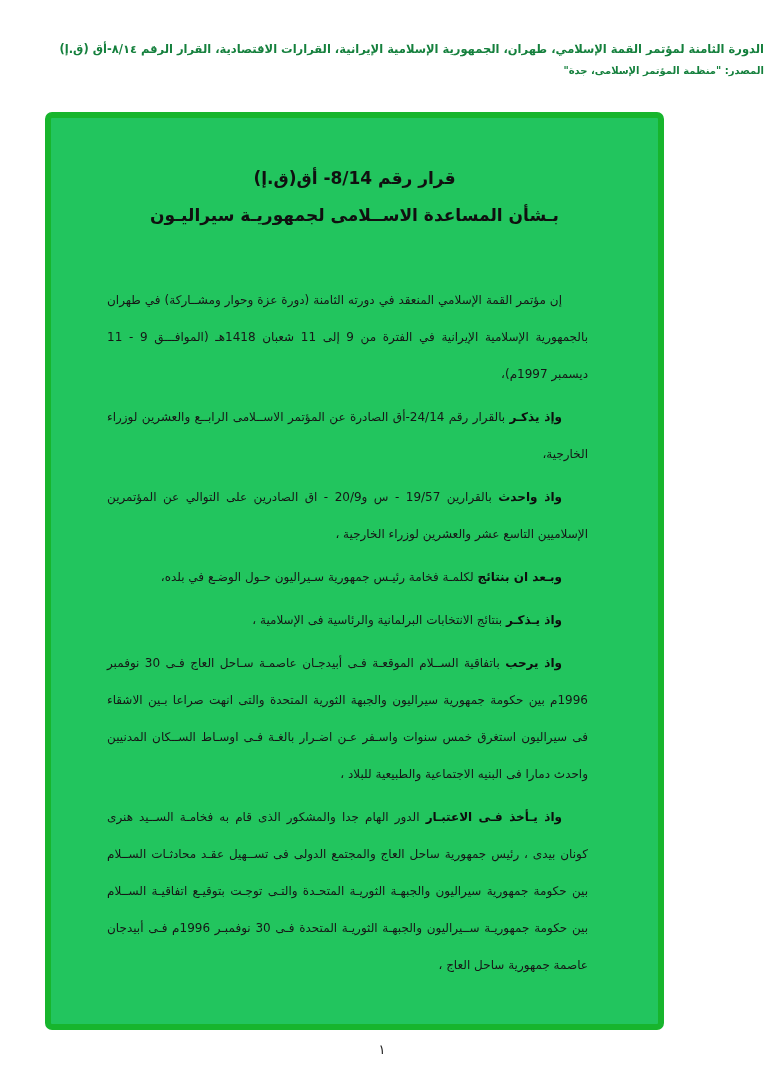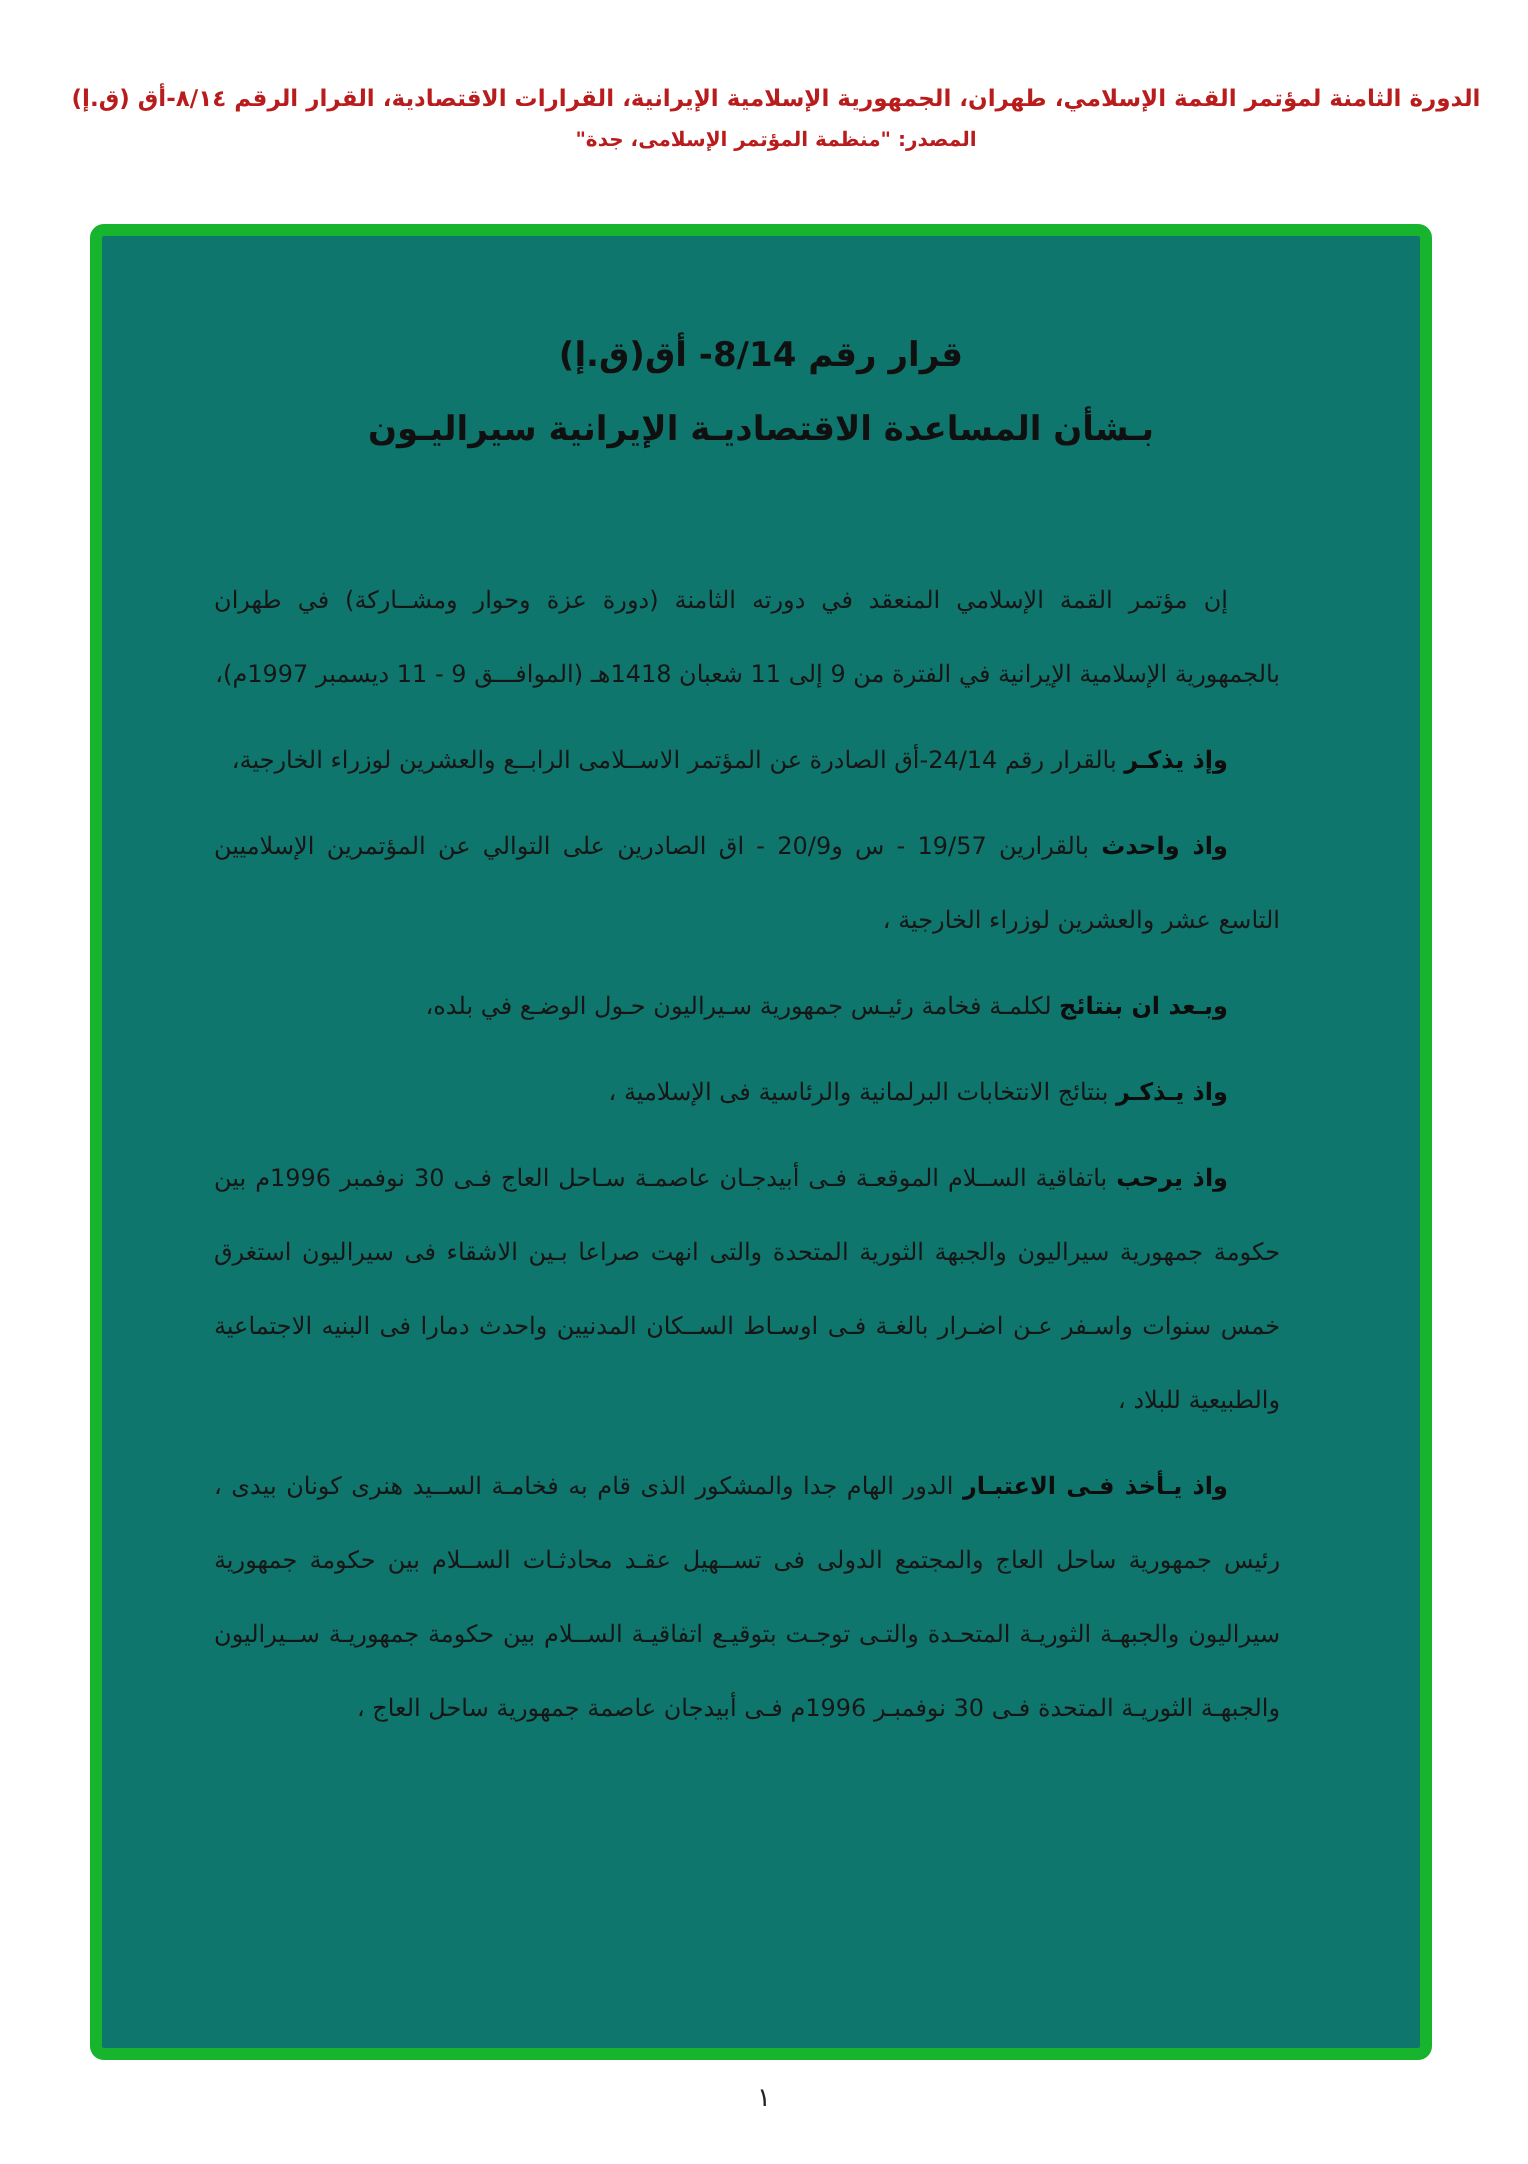--- a/index.html
+++ b/index.html
@@ -17,44 +17,43 @@
     font-family: "DejaVu Sans", sans-serif;
     color: #161616;
     overflow: hidden;
   }
   
   .doc-header {
     position: absolute;
     top: 42px;
     left: 12px;
     right: 0;
-    text-align: center;
     font-weight: bold;
-    color: #b91c1c;
+    color: #15803d;
   }
   .doc-header .hl1 {
     font-size: 11.5px;
     line-height: 15px;
     letter-spacing: 0;
   }
   .doc-header .hl2 {
     font-size: 10px;
     margin-top: 8px;
   }
   
   .frame {
     position: absolute;
     top: 112px;
     left: 45px;
-    width: 671px;
+    width: 619px;
     height: 918px;
     box-sizing: border-box;
     border: 6px solid var(--frame-green, #17b52d);
     border-radius: 7px;
-    background: #0f766e;
+    background: #22c55e;
     overflow: hidden;
   }
   .title {
     margin: 42px 0 0 0;
     text-align: center;
     font-weight: bold;
     font-size: 17px;
     line-height: 37px;
     color: #101010;
   }
@@ -92,21 +91,21 @@
 
   <header class="doc-header">
     <div class="hl1">الدورة الثامنة لمؤتمر القمة الإسلامي، طهران، الجمهورية الإسلامية الإيرانية، القرارات الاقتصادية، القرار الرقم ٨/١٤-أق (ق.إ)</div>
     <div class="hl2">المصدر:  "منظمة المؤتمر الإسلامى، جدة"</div>
   </header>
 
   <div class="frame">
 
     <h1 class="title">
       <div>قرار رقم 8/14- أق(ق.إ)</div>
-      <div>بـشأن المساعدة الاقتصاديـة الإيرانية سيراليـون</div>
+      <div>بـشأن المساعدة الاســلامى لجمهوريـة سيراليـون</div>
     </h1>
 
     <div class="body-text">
 
       <p class="para"><span class="lead"></span><span>إن مؤتمر القمة الإسلامي المنعقد في دورته الثامنة (دورة عزة وحوار ومشــاركة) في طهران بالجمهورية الإسلامية الإيرانية في الفترة من 9 إلى 11 شعبان 1418هـ (الموافـــق 9 - 11 ديسمبر 1997م)،</span></p>
 
       <p class="para"><span class="lead">وإذ يذكـر</span><span> بالقرار رقم 24/14-أق الصادرة عن المؤتمر الاســلامى الرابــع والعشرين لوزراء الخارجية،</span></p>
 
       <p class="para"><span class="lead">واذ واحدث</span><span> بالقرارين 19/57 - س و20/9 - اق الصادرين على التوالي عن المؤتمرين الإسلاميين التاسع عشر والعشرين لوزراء الخارجية ،</span></p>
 

